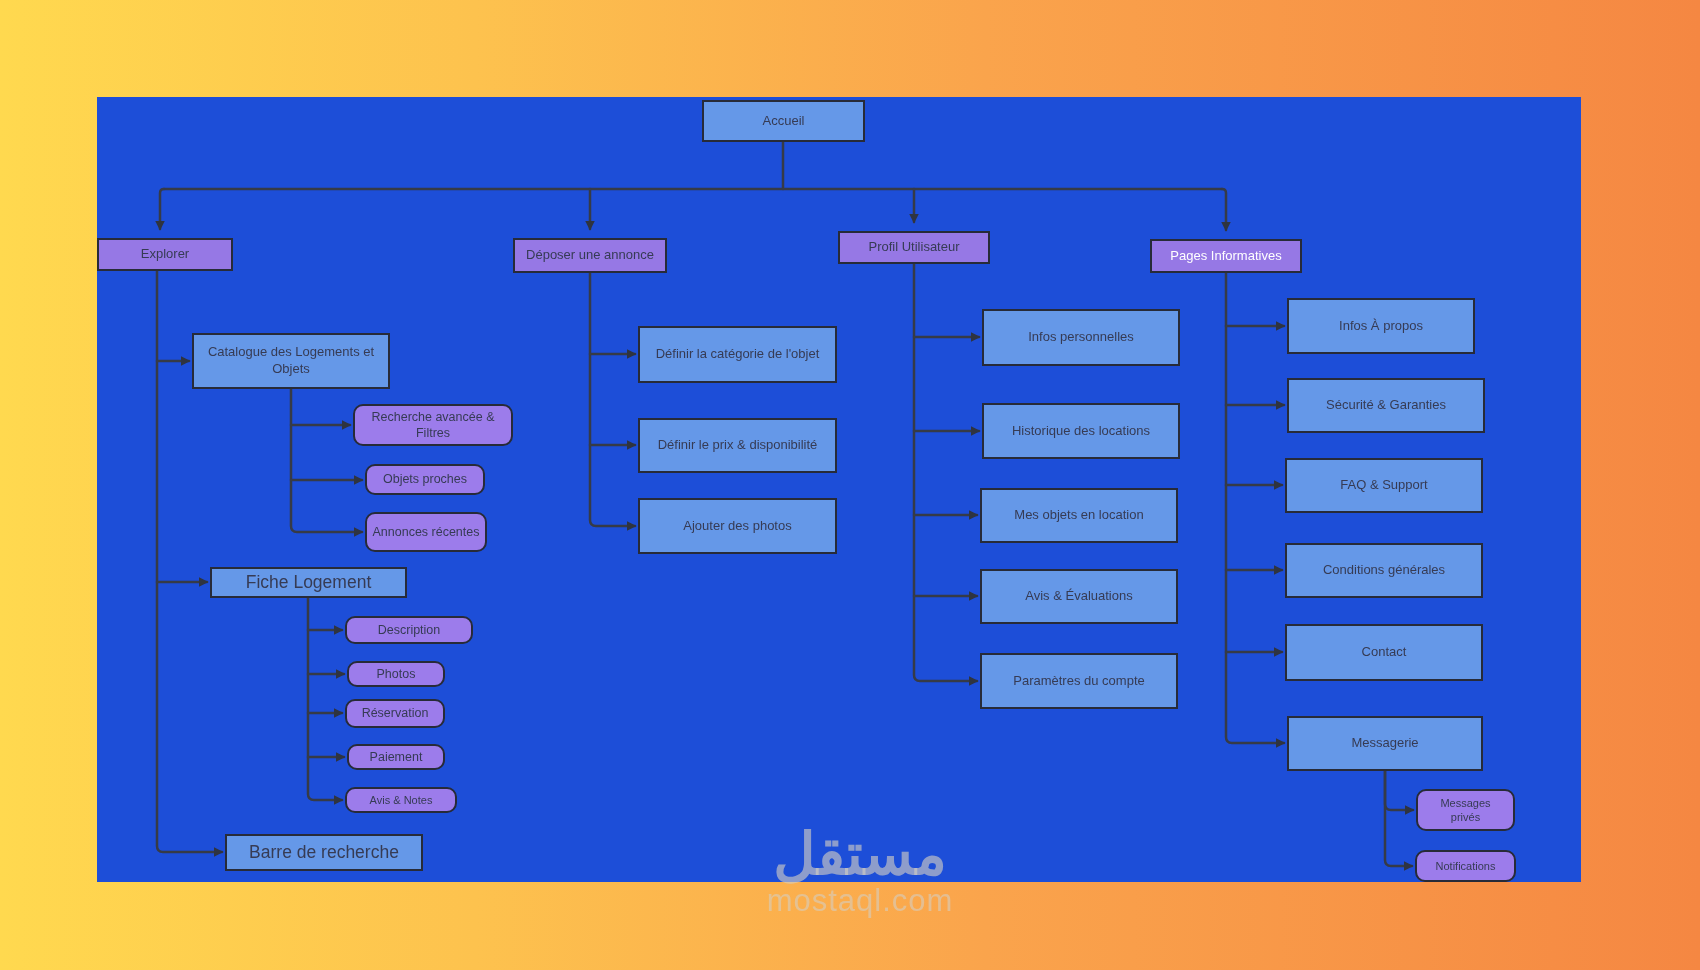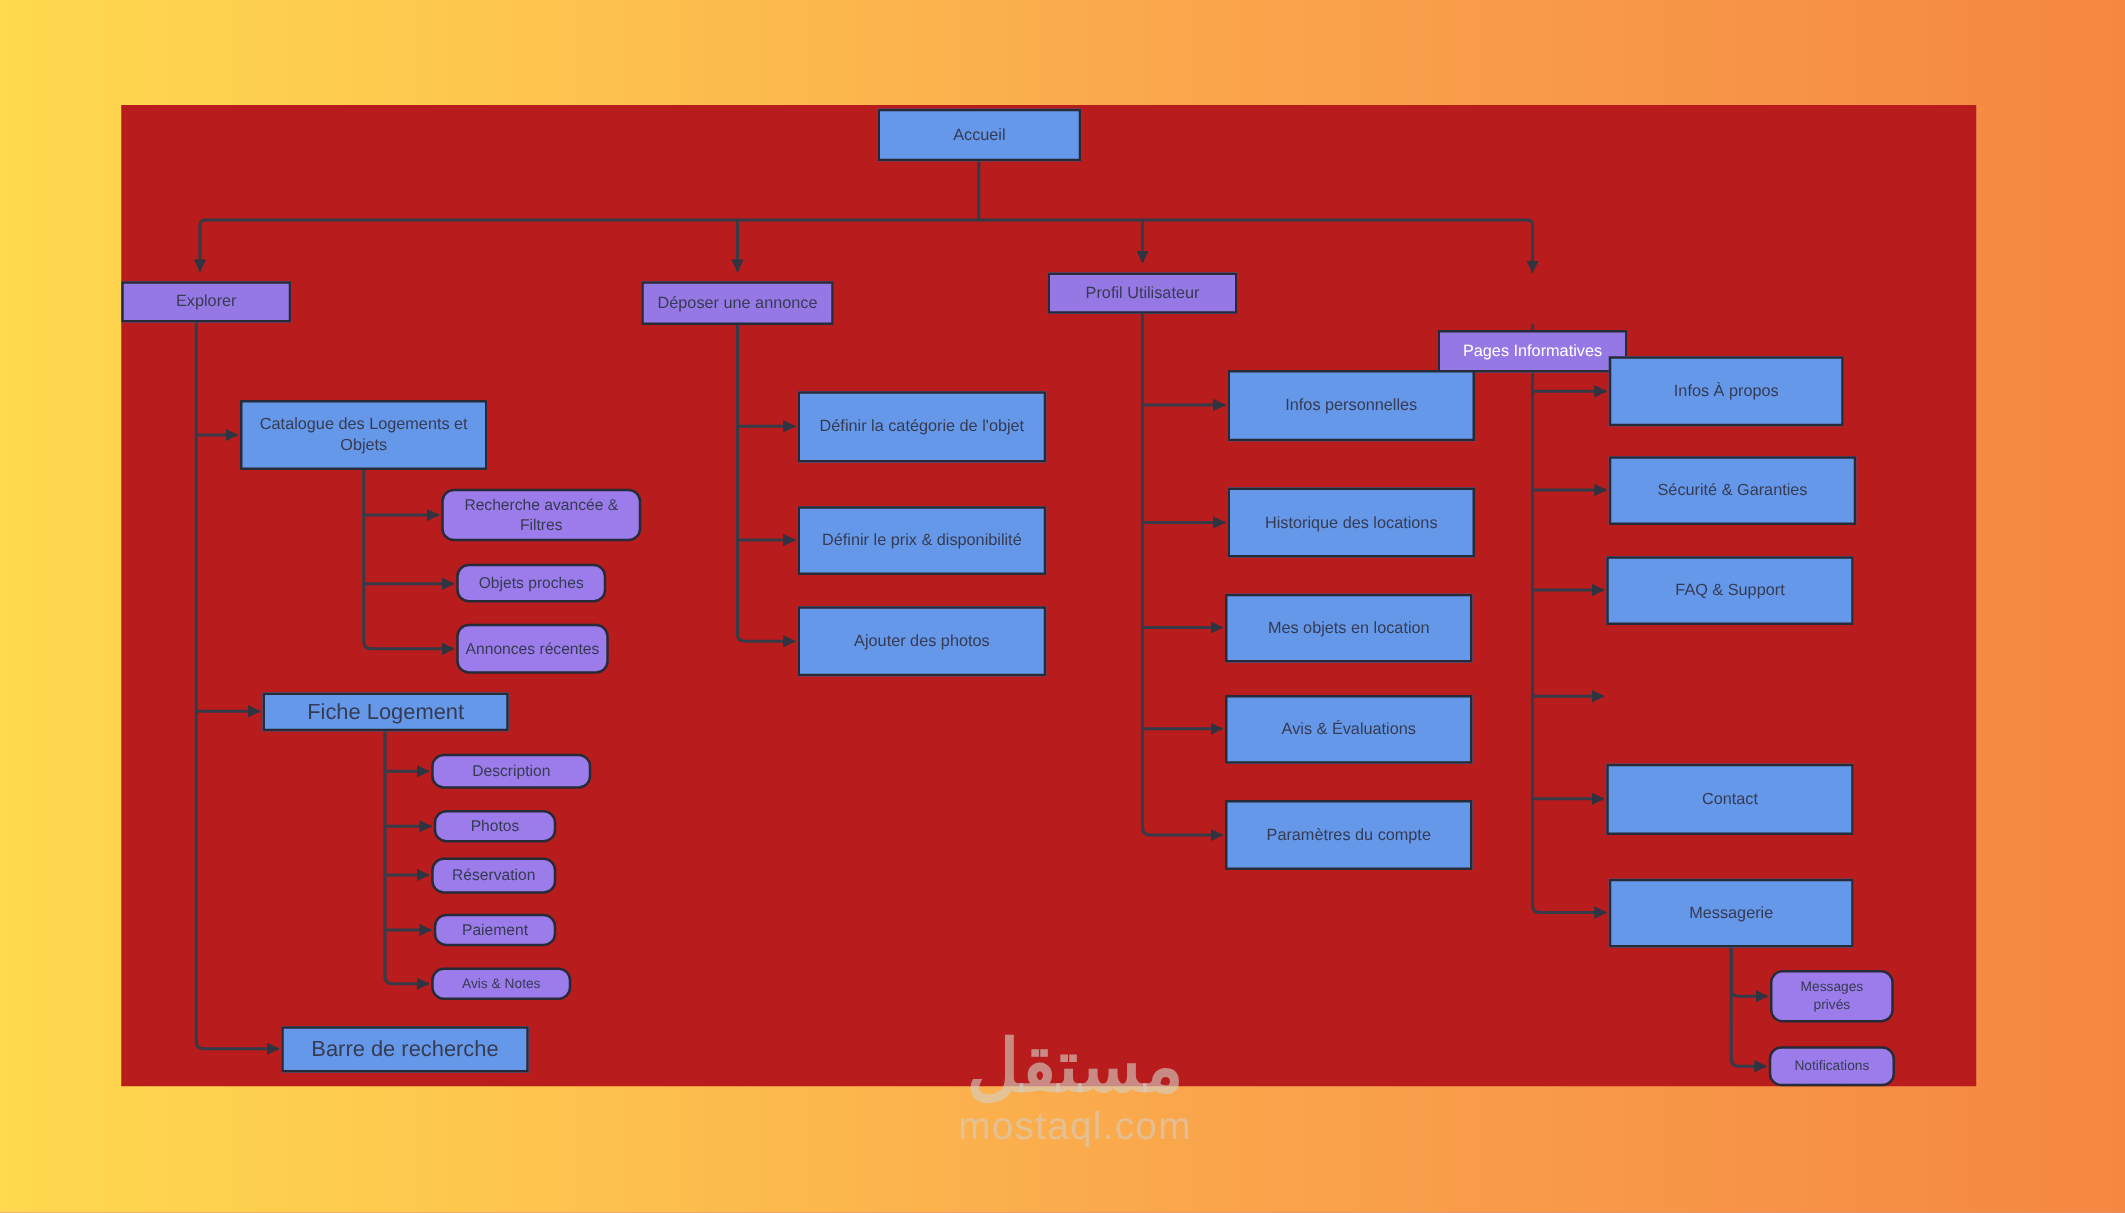--- a/index.html
+++ b/index.html
@@ -2,35 +2,35 @@
 <html><head>
 <meta charset="utf-8">
 <style>
   html,body{margin:0;padding:0;}
   body{
     width:1700px;height:970px;overflow:hidden;position:relative;
     background:linear-gradient(to right,#FFD94F 0%,#FDC24E 28%,#FAA44C 58%,#F58742 100%);
     font-family:"Liberation Sans", sans-serif;
   }
   .canvas{
-    position:absolute;left:97px;top:84px;width:1484px;height:785px;
-    background:#b91c1c;
+    position:absolute;left:97px;top:97px;width:1484px;height:785px;
+    background:#1d4ed8;
   }
   .node{
     position:absolute;box-sizing:border-box;
     display:flex;align-items:center;justify-content:center;
     text-align:center;border:2px solid #272B38;
     color:#363B54;font-size:13px;line-height:1.3;padding:2px 5px;
   }
   .blue{background:#6598E8;}
   .purple{background:#9678E5;}
   .pill{background:#9C7CEB;border-radius:10px;font-size:12.5px;}
   .big{font-size:17.5px;}
   .small{font-size:11px;padding:2px 16px;}
-  .white-text{color:#FFFFFF;margin-top:38px;}
+  .white-text{color:#FFFFFF;}
   svg.wires{position:absolute;left:0;top:0;pointer-events:none;}
   .watermark{position:absolute;left:700px;top:824px;width:320px;text-align:center;z-index:5;}
   .wm-ar{font-size:58px;font-weight:bold;color:rgba(212,206,196,0.62);line-height:1.05;}
   .wm-en{font-size:31px;font-weight:normal;color:rgba(212,206,196,0.58);line-height:1.05;letter-spacing:1px;}
 </style>
 </head>
 <body>
 
 <div class="canvas">
 
@@ -110,20 +110,21 @@
 
   <div class="node blue" style="left:885px;top:212px;width:198px;height:57px">Infos personnelles</div>
   <div class="node blue" style="left:885px;top:306px;width:198px;height:56px">Historique des locations</div>
   <div class="node blue" style="left:883px;top:391px;width:198px;height:55px">Mes objets en location</div>
   <div class="node blue" style="left:883px;top:472px;width:198px;height:55px">Avis &amp; Évaluations</div>
   <div class="node blue" style="left:883px;top:556px;width:198px;height:56px">Paramètres du compte</div>
 
   <div class="node blue" style="left:1190px;top:201px;width:188px;height:56px">Infos À propos</div>
   <div class="node blue" style="left:1190px;top:281px;width:198px;height:55px">Sécurité &amp; Garanties</div>
   <div class="node blue" style="left:1188px;top:361px;width:198px;height:55px">FAQ &amp; Support</div>
+  <div class="node blue" style="left:1188px;top:446px;width:198px;height:55px">Conditions générales</div>
   <div class="node blue" style="left:1188px;top:527px;width:198px;height:57px">Contact</div>
   <div class="node blue" style="left:1190px;top:619px;width:196px;height:55px">Messagerie</div>
   <div class="node pill small" style="left:1319px;top:692px;width:99px;height:42px">Messages privés</div>
   <div class="node pill small" style="left:1318px;top:753px;width:101px;height:32px">Notifications</div>
 
 </div>
 
 <div class="watermark">
   <div class="wm-ar">مستقل</div>
   <div class="wm-en">mostaql.com</div>

